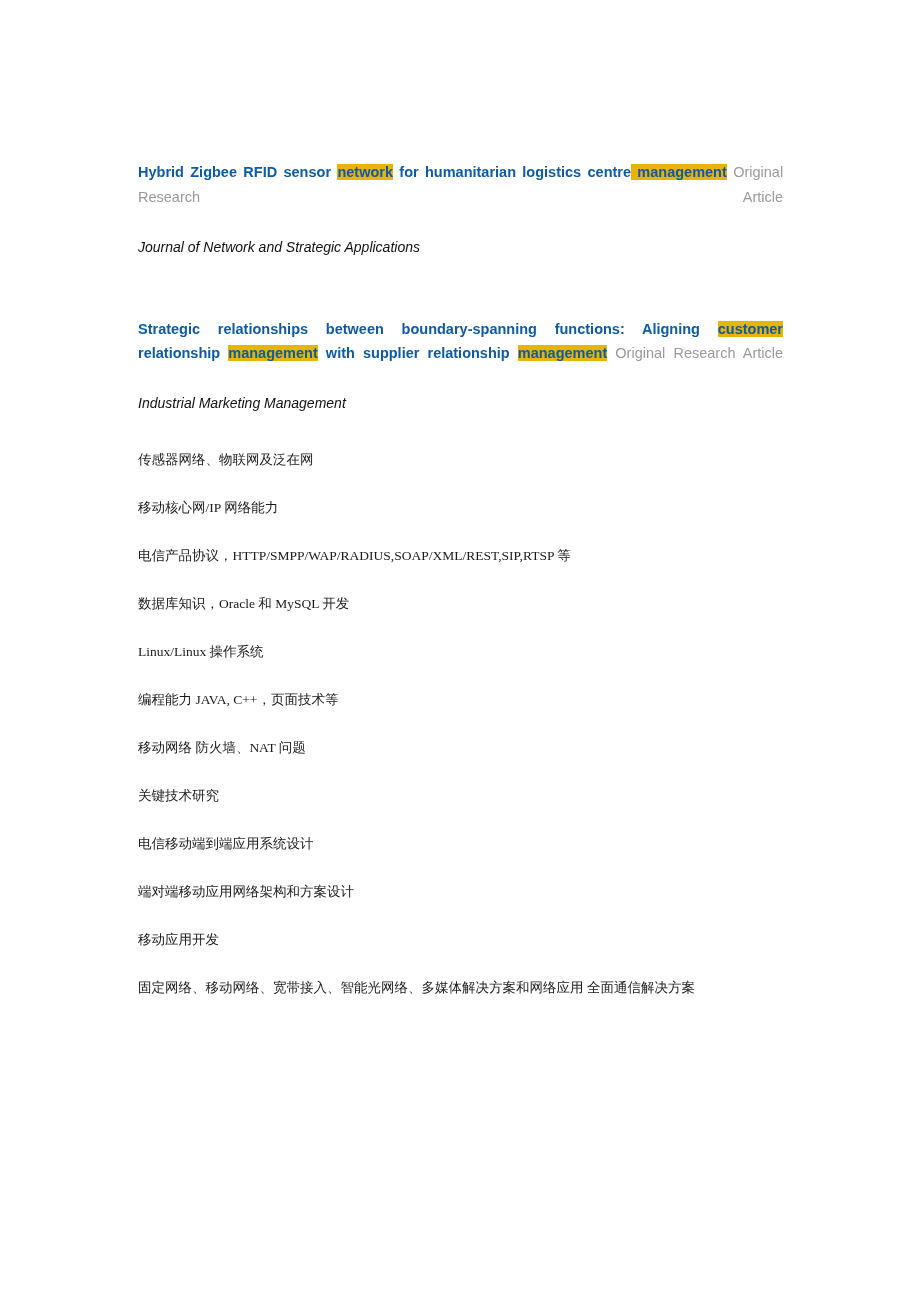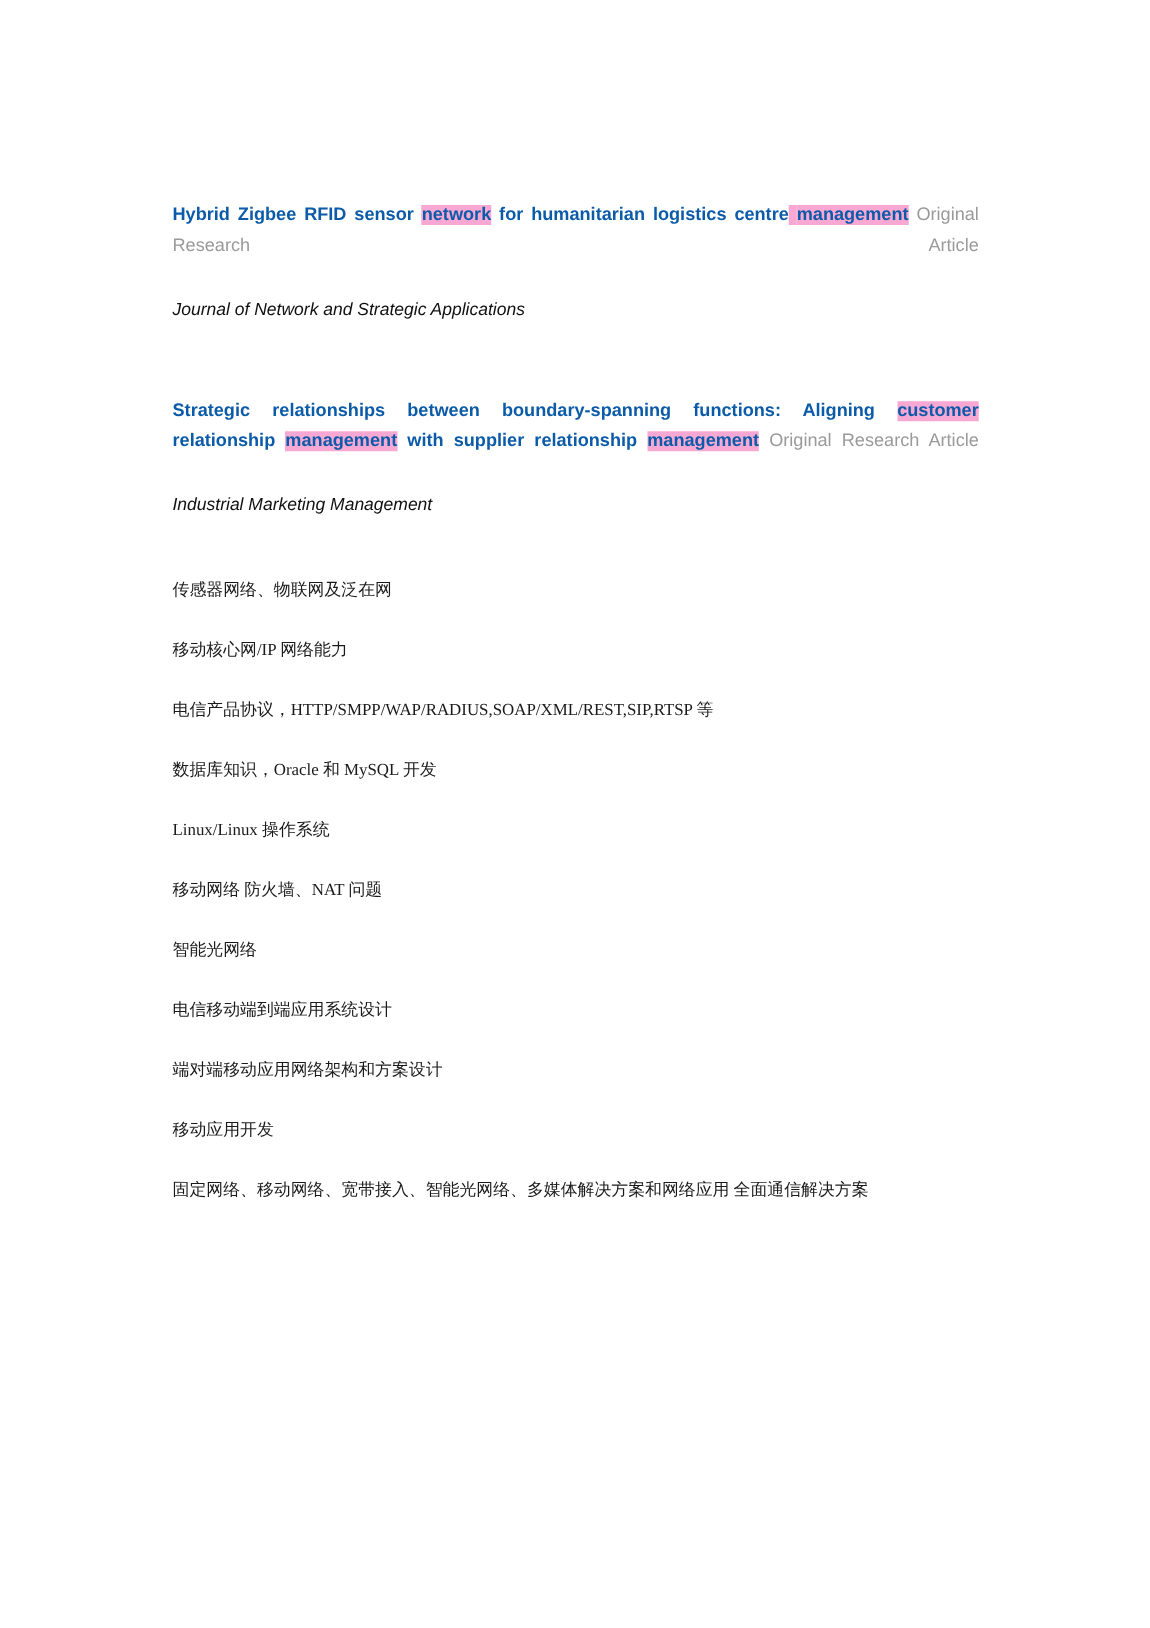--- a/index.html
+++ b/index.html
@@ -53,21 +53,21 @@
     margin: 0;
   }
   
   .ref-title::after {
     content: "";
     display: inline-block;
     width: 100%;
   }
 
   .hl {
-    background-color: #f9a8d4;
+    background-color: #eab308;
     color: #0b5ba8;
   }
 
   .artic-type {
     font-weight: normal;
     color: #9a9a9a;
     font-size: 14.5px;
   }
 
   .ref-journal {
@@ -79,21 +79,21 @@
     line-height: 24px;
     margin: 0;
     padding-top: 1px;
     white-space: nowrap;
   }
 
   
   .skills {
     position: absolute;
     left: 138px;
-    top: 462px;
+    top: 450px;
     width: 700px;
   }
 
   .skill-line {
     font-family: "Liberation Serif", "DejaVu Serif", serif;
     font-size: 13.5px;
     color: #1a1a1a;
     line-height: 20px;
     margin: 0 0 28px 0;
     white-space: nowrap;
@@ -124,21 +124,22 @@
     </div>
 
   </div>
 
   <div class="skills" id="skills-container">
       <p class="skill-line">传感器网络、物联网及泛在网</p>
       <p class="skill-line">移动核心网/IP 网络能力</p>
       <p class="skill-line">电信产品协议，HTTP/SMPP/WAP/RADIUS,SOAP/XML/REST,SIP,RTSP 等</p>
       <p class="skill-line">数据库知识，Oracle 和 MySQL 开发</p>
       <p class="skill-line">Linux/Linux 操作系统</p>
+      <p class="skill-line">编程能力 JAVA, C++，页面技术等</p>
       <p class="skill-line">移动网络 防火墙、NAT 问题</p>
-      <p class="skill-line">智能光网络</p>
+      <p class="skill-line">关键技术研究</p>
       <p class="skill-line">电信移动端到端应用系统设计</p>
       <p class="skill-line">端对端移动应用网络架构和方案设计</p>
       <p class="skill-line">移动应用开发</p>
       <p class="skill-line">固定网络、移动网络、宽带接入、智能光网络、多媒体解决方案和网络应用 全面通信解决方案</p>
     </div>
 
 </div>
 
 </body></html>

